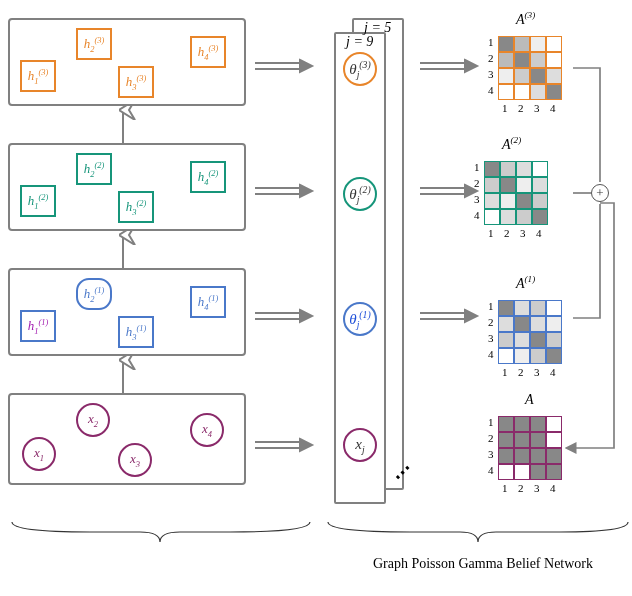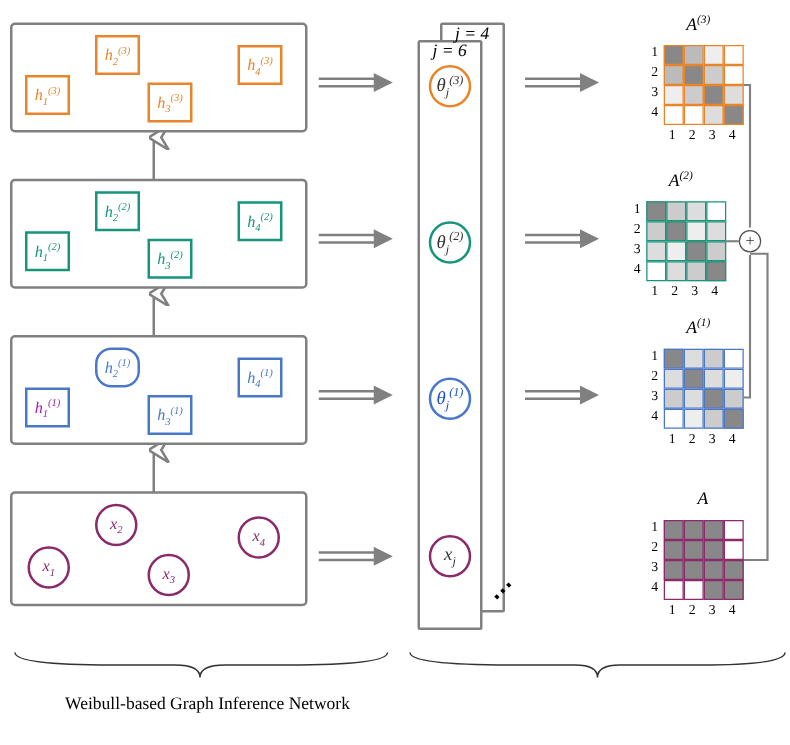--- a/index.html
+++ b/index.html
@@ -76,21 +76,20 @@
     width: 34px;
     height: 34px;
     display: flex;
     align-items: center;
     justify-content: center;
     font-size: 15px;
     font-style: italic;
   }
   .matrix {
     position: absolute;
-    margin-left: 33px;
   }
   .matrix-grid {
     display: grid;
     grid-template-columns: repeat(4, 16px);
     grid-template-rows: repeat(4, 16px);
   }
   .cell {
     border: 1px solid;
   }
   .matrix-label {
@@ -268,22 +267,22 @@
     <div class="node-circle" style="border-color:#8a2a6a; color:#8a2a6a; left:108px; top:48px;">
         <span>x<span class="sub">3</span></span>
       </div>
     <div class="node-circle" style="border-color:#8a2a6a; color:#8a2a6a; left:180px; top:18px;">
         <span>x<span class="sub">4</span></span>
       </div>
   </div>
 
   <div class="stack-rect" style="left:352px; top:18px; height:472px;"></div>
   <div class="stack-rect" style="left:334px; top:32px; height:472px;"></div>
-  <div class="stack-label" style="left:364px; top:20px;">j = 4</div>
-  <div class="stack-label" style="left:346px; top:34px;">j = 6</div>
+  <div class="stack-label" style="left:364px; top:20px;">j = 5</div>
+  <div class="stack-label" style="left:346px; top:34px;">j = 9</div>
 
   <div class="theta-circle" style="border-color:#e8852a; color:#333; left:343px; top:52px;">
       <span>θ<span class="sub">j</span><span class="sup">(3)</span></span>
     </div>
   <div class="theta-circle" style="border-color:#16957a; color:#333; left:343px; top:177px;">
       <span>θ<span class="sub">j</span><span class="sup">(2)</span></span>
     </div>
   <div class="theta-circle" style="border-color:#4a78c9; color:#1d4ed8; left:343px; top:302px;">
       <span>θ<span class="sub">j</span><span class="sup">(1)</span></span>
     </div>
@@ -346,21 +345,21 @@
     <div class="axis-num" style="left:-10px; top:0;">1</div>
       <div class="axis-num" style="left:-10px; top:16px;">2</div>
       <div class="axis-num" style="left:-10px; top:32px;">3</div>
       <div class="axis-num" style="left:-10px; top:48px;">4</div>
     <div class="axis-num" style="left:4px; top:66px;">1</div>
       <div class="axis-num" style="left:20px; top:66px;">2</div>
       <div class="axis-num" style="left:36px; top:66px;">3</div>
       <div class="axis-num" style="left:52px; top:66px;">4</div>
   </div>
 
-  <div class="matrix" style="left:498px; top:279px;">
+  <div class="matrix" style="left:498px; top:300px;">
     <div class="matrix-label" style="left:18px; top:-26px;">A<span class="sup">(1)</span></div>
     <div class="matrix-grid">
       <div class="cell" style="border-color:#4a78c9;background:#888"></div>
         <div class="cell" style="border-color:#4a78c9;background:#ddd"></div>
         <div class="cell" style="border-color:#4a78c9;background:#ccc"></div>
         <div class="cell" style="border-color:#4a78c9"></div>
       <div class="cell" style="border-color:#4a78c9;background:#ddd"></div>
         <div class="cell" style="border-color:#4a78c9;background:#888"></div>
         <div class="cell" style="border-color:#4a78c9;background:#ddd"></div>
         <div class="cell" style="border-color:#4a78c9;background:#eee"></div>
@@ -413,15 +412,15 @@
       <div class="axis-num" style="left:52px; top:66px;">4</div>
   </div>
 
   <div class="plus-circle" style="left:591px; top:184px;">+</div>
 
   <svg class="overlay" width="632" height="596">
     <path d="M12,522 Q12,532 90,532 L140,532 Q160,532 160,542 Q160,532 180,532 L230,532 Q310,532 310,522" fill="none" stroke="#333" stroke-width="1.2" transform="translate(0,0)"></path>
     <path d="M328,522 Q328,532 410,532 L460,532 Q478,532 478,542 Q478,532 496,532 L560,532 Q628,532 628,522" fill="none" stroke="#333" stroke-width="1.2"></path>
   </svg>
 
-  <div class="caption" style="left:36px; top:556px; width:260px;">Weibull-based Graph Inference Network</div>
+  <div class="caption" style="left:348px; top:556px; width:270px;">Graph Poisson Gamma Belief Network</div>
 
 </div>
 
 </body></html>

